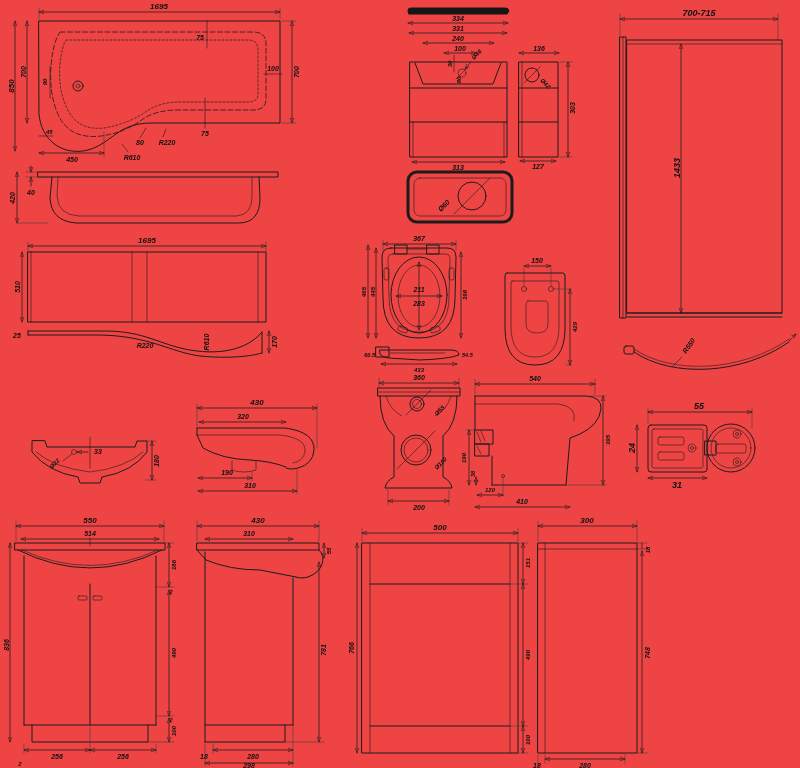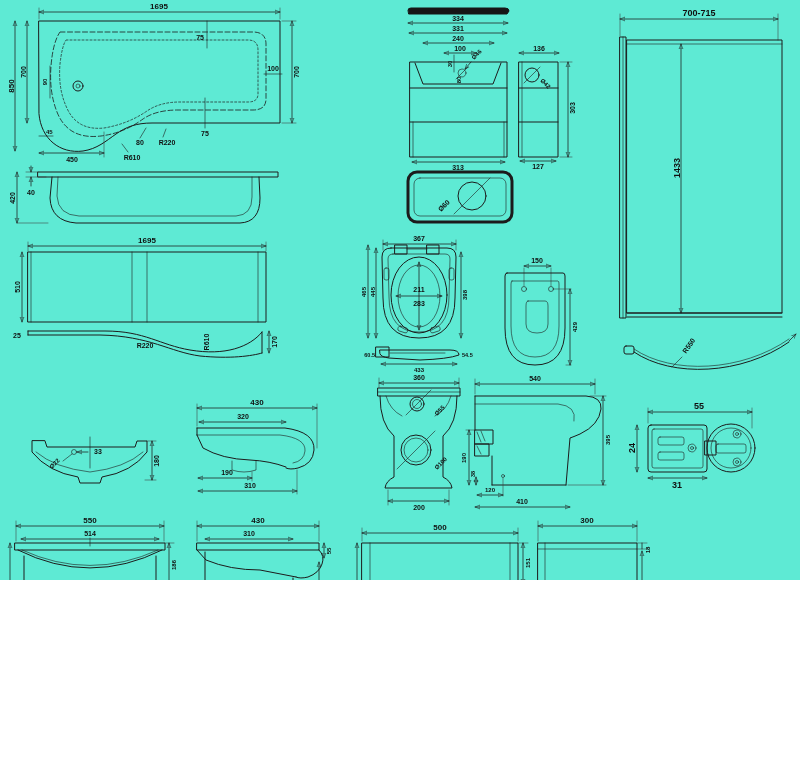--- a/index.html
+++ b/index.html
@@ -1,16 +1,16 @@
 <!DOCTYPE html>
 <html><head>
 <meta charset="utf-8">
 <style>
   html,body{margin:0;padding:0;background:#ffffff;}
-  .page{width:800px;height:580px;background:#5eead4;position:relative;overflow:hidden;}
+  .page{width:800px;height:768px;background:#ef4444;position:relative;overflow:hidden;font-style:italic;}
   svg{display:block;}
   svg path, svg rect, svg line, svg circle, svg ellipse, svg polyline{
     stroke:#1c1c1c; fill:none; stroke-width:1; stroke-linecap:round; stroke-linejoin:round;
   }
   .dim{stroke-width:.75;}
   .ext{stroke-width:.55; stroke:#3a3a3a;}
   .thin{stroke-width:.6;}
   .thick{stroke-width:3;}
   .dash{stroke-dasharray:5 2.5; stroke-width:.8;}
   .dash2{stroke-dasharray:2 2; stroke-width:.7;}

